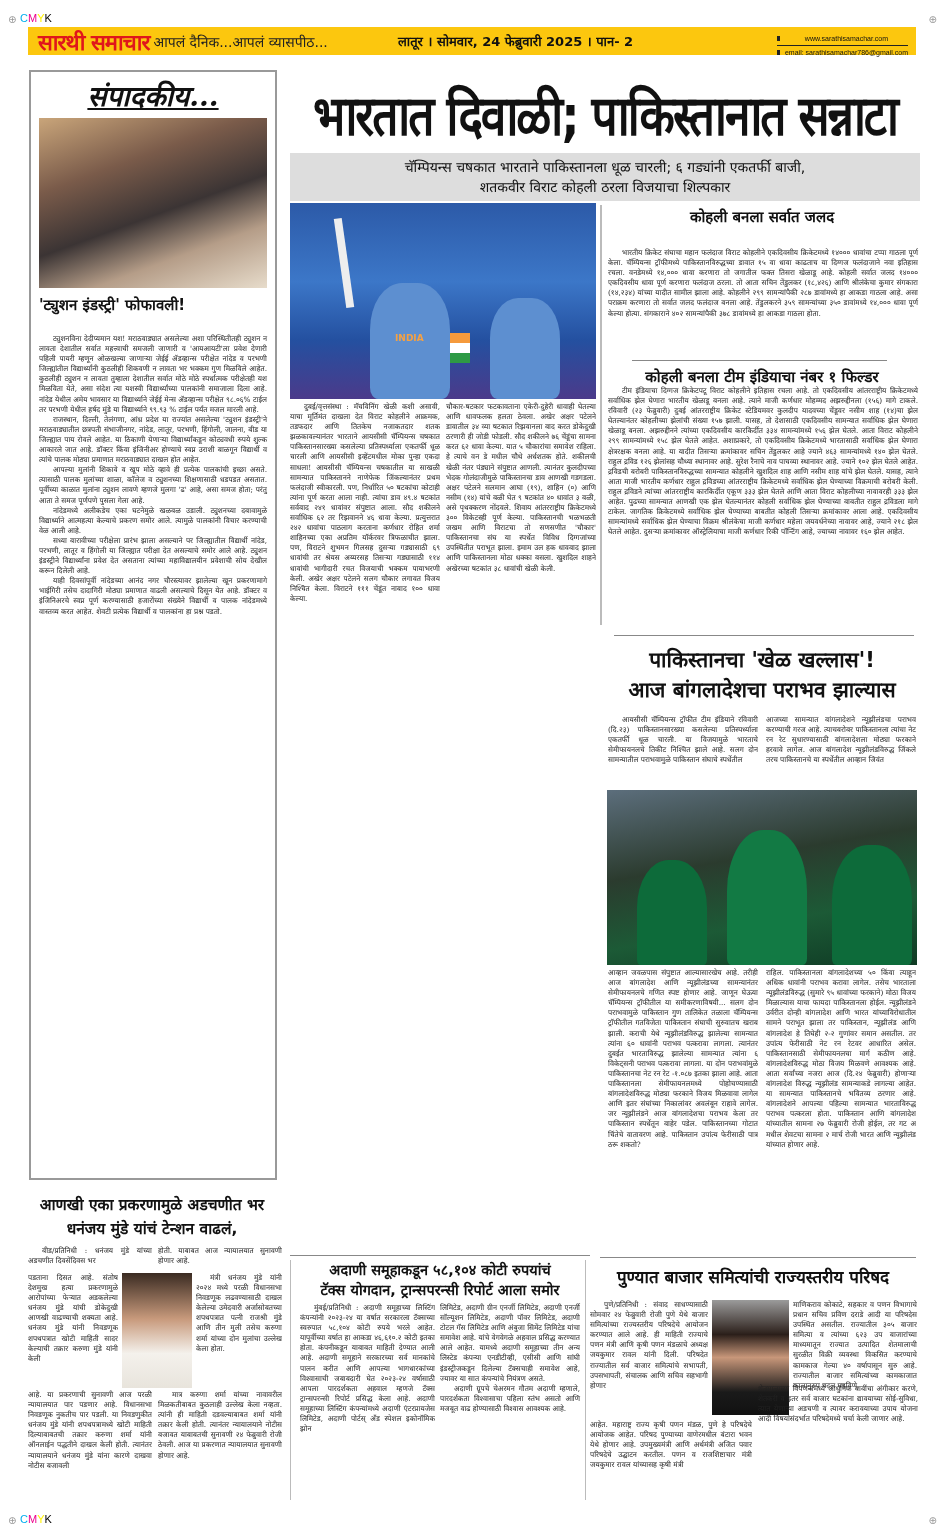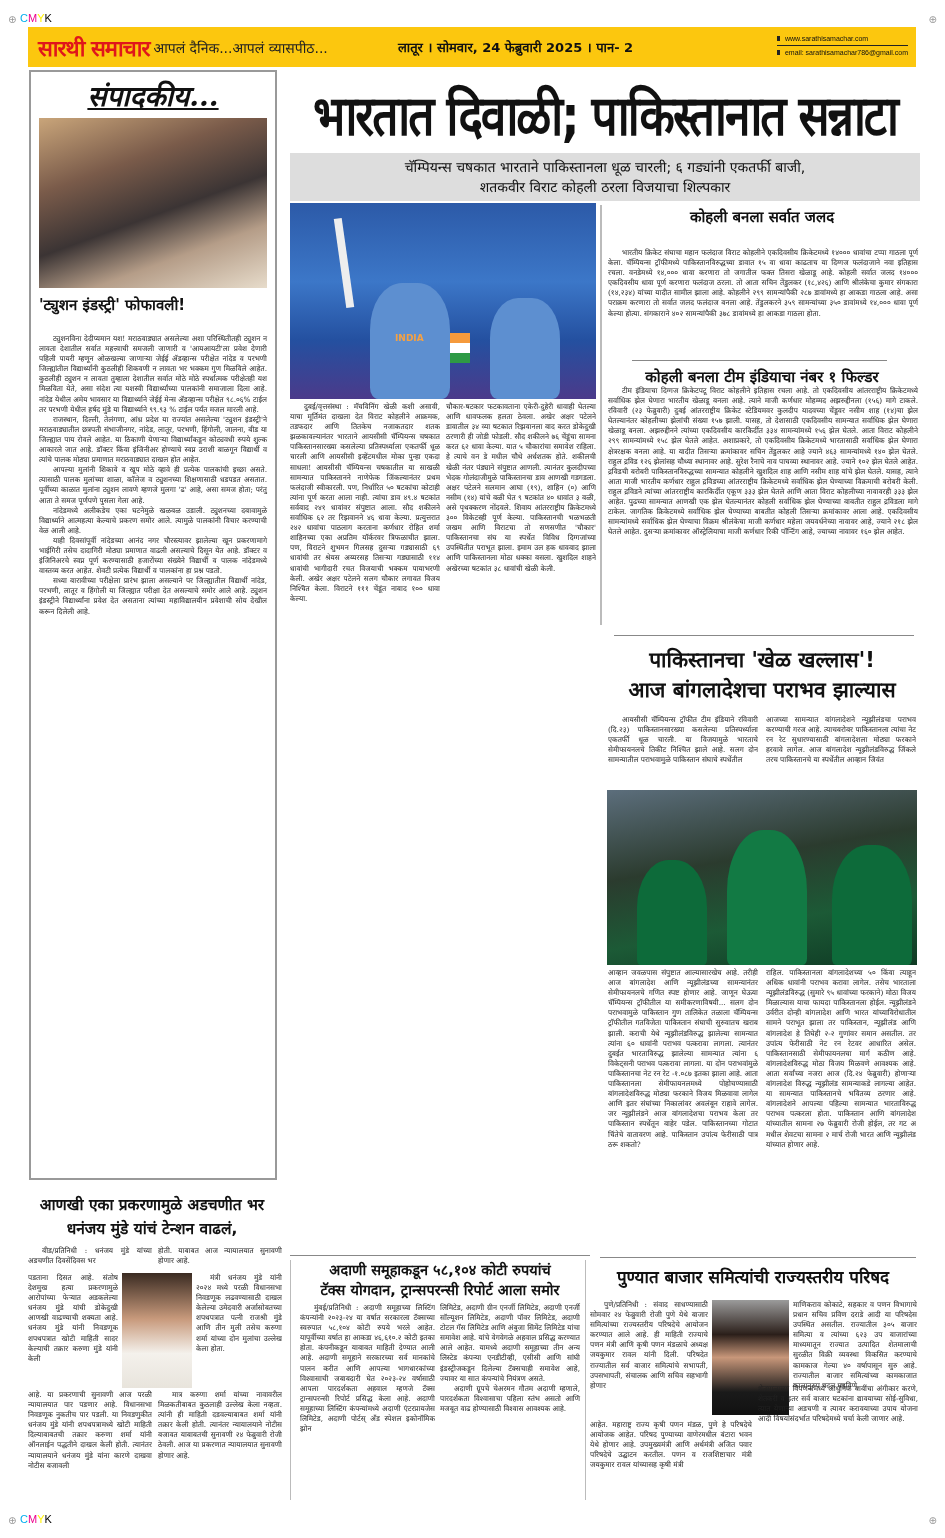--- a/index.html
+++ b/index.html
@@ -1,20 +1,20 @@
 <!DOCTYPE html>
 <html><head>
 <meta charset="utf-8">
 <style>
   * { box-sizing: border-box; margin: 0; padding: 0; }
   body { width: 945px; height: 1538px; background: #fff; font-family: "DejaVu Sans", sans-serif; color: #111; position: relative; overflow: hidden; }
   .reg { position: absolute; font-size: 10px; color: #999; }
   .cmyk { position: absolute; font-size: 11px; font-family: "Liberation Sans", sans-serif; }
   .cmyk .c { color: #00aeef; } .cmyk .m { color: #ec008c; } .cmyk .y { color: #fff200; } .cmyk .k { color: #000; }
-  .masthead { position: absolute; left: 28px; top: 27px; width: 888px; height: 40px; background: #fcc70e; display: flex; align-items: center; padding: 11px 10px; }
+  .masthead { position: absolute; left: 28px; top: 27px; width: 888px; height: 28px; background: #fcc70e; display: flex; align-items: center; padding: 11px 10px; text-align: center; }
   .brand { font-family: "DejaVu Sans", sans-serif; font-weight: bold; color: #e0161b; font-size: 22px; letter-spacing: -1px; }
   .tagline { font-size: 14px; margin-left: 4px; color: #222; }
   .dateline { position: absolute; left: 370px; font-size: 13px; color: #111; font-weight: bold; }
   .contacts { position: absolute; right: 8px; top: 5px; font-size: 7px; font-family: "Liberation Sans", sans-serif; line-height: 13px; }
   .contacts div { padding-left: 8px; position: relative; }
   .contacts div::before { content: ""; position: absolute; left: 0; top: 4px; width: 3px; height: 5px; background: #222; }
   .contacts .line1 { border-bottom: 1px solid #222; }
 
   .editorial { position: absolute; left: 29px; top: 70px; width: 248px; height: 1110px; border: 2px solid #999; padding: 4px 8px; }
   .ed-title { font-family: "DejaVu Serif", serif; font-style: italic; font-weight: bold; font-size: 28px; text-align: center; text-decoration: underline; }
@@ -62,22 +62,22 @@
 </div>
 
 <div class="editorial">
   <div class="ed-title">संपादकीय...</div>
   <div class="photo ed-photo"></div>
   <div class="ed-headline">'ट्युशन इंडस्ट्री' फोफावली!</div>
   <p class="body-text indent">ट्युशनविना देदीप्यमान यश! मराठवाड्यात असलेल्या अशा परिस्थितीतही ट्युशन न लावता देशातील सर्वात महत्त्वाची समजली जाणारी व 'आयआयटी'ला प्रवेश देणारी पहिली पायरी म्हणून ओळखल्या जाणाऱ्या जेईई ॲडव्हान्स परीक्षेत नांदेड व परभणी जिल्ह्यांतील विद्यार्थ्यांनी कुठलीही शिकवणी न लावता भर भक्कम गुण मिळविले आहेत. कुठलीही ट्युशन न लावता तुम्हाला देशातील सर्वात मोठे मोठे स्पर्धात्मक परीक्षेतही यश मिळविता येते, असा संदेश त्या यशस्वी विद्यार्थ्यांच्या पालकांनी समाजाला दिला आहे. नांदेड येथील अमेय भावसार या विद्यार्थ्याने जेईई मेन्स ॲडव्हान्स परीक्षेत ९८.०६% टाईल तर परभणी येथील हर्षद मुंडे या विद्यार्थ्याने ९९.९३ % टाईल पर्यंत मजल मारली आहे.</p>
   <p class="body-text indent">राजस्थान, दिल्ली, तेलंगणा, आंध्र प्रदेश या राज्यांत असलेल्या 'ट्युशन इंडस्ट्री'ने मराठवाड्यातील छत्रपती संभाजीनगर, नांदेड, लातूर, परभणी, हिंगोली, जालना, बीड या जिल्ह्यात पाय रोवले आहेत. या ठिकाणी येणाऱ्या विद्यार्थ्यांकडून कोट्यवधी रुपये शुल्क आकारले जात आहे. डॉक्टर किंवा इंजिनीअर होण्याचे स्वप्न उराशी बाळगून विद्यार्थी व त्यांचे पालक मोठ्या प्रमाणात मराठवाड्यात दाखल होत आहेत.</p>
   <p class="body-text indent">आपल्या मुलांनी शिकावे व खूप मोठे व्हावे ही प्रत्येक पालकांची इच्छा असते. त्यासाठी पालक मुलांच्या शाळा, कॉलेज व ट्युशनच्या शिक्षणासाठी धडपडत असतात. पूर्वीच्या काळात मुलांना ट्युशन लावणे म्हणजे मुलगा 'ढ' आहे, असा समज होता; परंतु आता ते समज पूर्णपणे पुसला गेला आहे.</p>
   <p class="body-text indent">नांदेडमध्ये अलीकडेच एका घटनेमुळे खळबळ उडाली. ट्युशनच्या दबावामुळे विद्यार्थ्याने आत्महत्या केल्याचे प्रकरण समोर आले. त्यामुळे पालकांनी विचार करण्याची वेळ आली आहे.</p>
+  <p class="body-text indent">सध्या बारावीच्या परीक्षेला प्रारंभ झाला असल्याने पर जिल्ह्यातील विद्यार्थी नांदेड, परभणी, लातूर व हिंगोली या जिल्ह्यात परीक्षा देत असल्याचे समोर आले आहे. ट्युशन इंडस्ट्रीने विद्यार्थ्यांना प्रवेश देत असताना त्यांच्या महाविद्यालयीन प्रवेशाची सोय देखील करून दिलेली आहे.</p>
   <p class="body-text indent">याही दिवसांपूर्वी नांदेडच्या आनंद नगर चौरस्त्यावर झालेल्या खून प्रकरणामागे भाईगिरी तसेच दादागिरी मोठ्या प्रमाणात वाढली असल्याचे दिसून येत आहे. डॉक्टर व इंजिनिअरचे स्वप्न पूर्ण करण्यासाठी हजारोंच्या संख्येने विद्यार्थी व पालक नांदेडमध्ये वास्तव्य करत आहेत. शेवटी प्रत्येक विद्यार्थी व पालकांना हा प्रश्न पडतो.</p>
-  <p class="body-text indent">सध्या बारावीच्या परीक्षेला प्रारंभ झाला असल्याने पर जिल्ह्यातील विद्यार्थी नांदेड, परभणी, लातूर व हिंगोली या जिल्ह्यात परीक्षा देत असल्याचे समोर आले आहे. ट्युशन इंडस्ट्रीने विद्यार्थ्यांना प्रवेश देत असताना त्यांच्या महाविद्यालयीन प्रवेशाची सोय देखील करून दिलेली आहे.</p>
 </div>
 
 <div class="main-title">भारतात दिवाळी; पाकिस्तानात सन्नाटा</div>
 <div class="subhead">
   <div>चॅम्पियन्स चषकात भारताने पाकिस्तानला धूळ चारली; ६ गड्यांनी एकतर्फी बाजी,</div>
   <div>शतकवीर विराट कोहली ठरला विजयाचा शिल्पकार</div>
 </div>
 <div class="cricket-photo">
   <div class="flag"></div>
   <div class="bat"></div>

